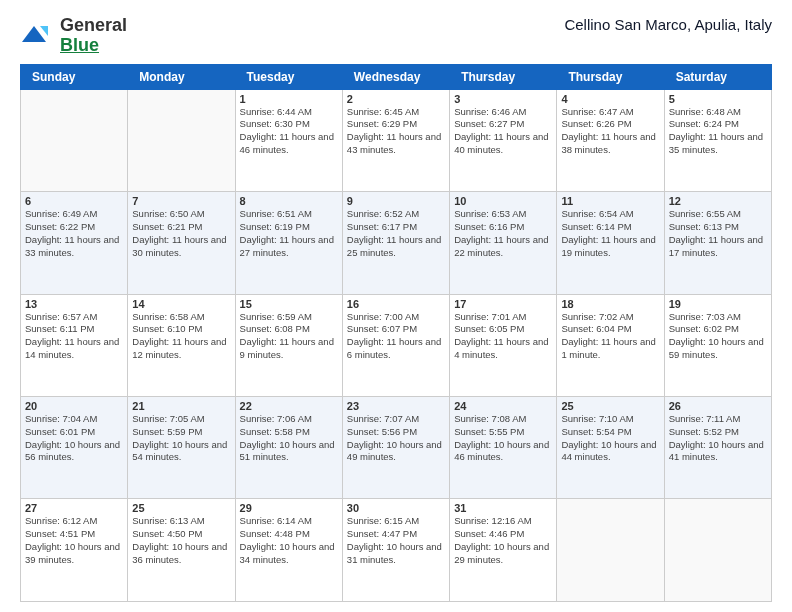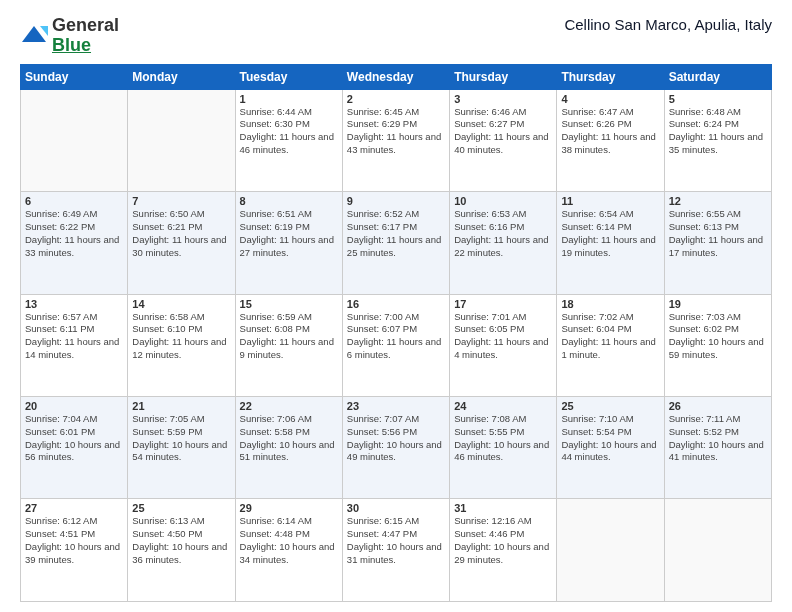--- a/index.html
+++ b/index.html
@@ -19,21 +19,21 @@
     }
     .header {
       display: flex;
       justify-content: space-between;
       align-items: flex-start;
       margin-bottom: 8px;
     }
     .logo {
       display: flex;
       align-items: center;
-      gap: 0;
+      gap: 8px;
     }
     .logo-text {
       font-size: 18px;
       font-weight: bold;
       color: #333;
       line-height: 1.1;
     }
     .logo-text span { display: block; }
     .logo-blue { color: #15803d; text-decoration: underline; }
     .logo-icon {
@@ -55,21 +55,21 @@
     }
     .calendar {
       flex: 1;
       border-collapse: collapse;
       width: 100%;
       font-size: 10.5px;
     }
     .calendar thead th {
       background: #1565c0;
       color: #fff;
-      padding: 5px 4px;
+      padding: 5px 11px;
       text-align: left;
       font-size: 12px;
       font-weight: bold;
       border: 1px solid #1565c0;
     }
     .calendar tbody td {
       border: 1px solid #ccc;
       vertical-align: top;
       padding: 3px 4px;
       width: calc(100% / 7);

